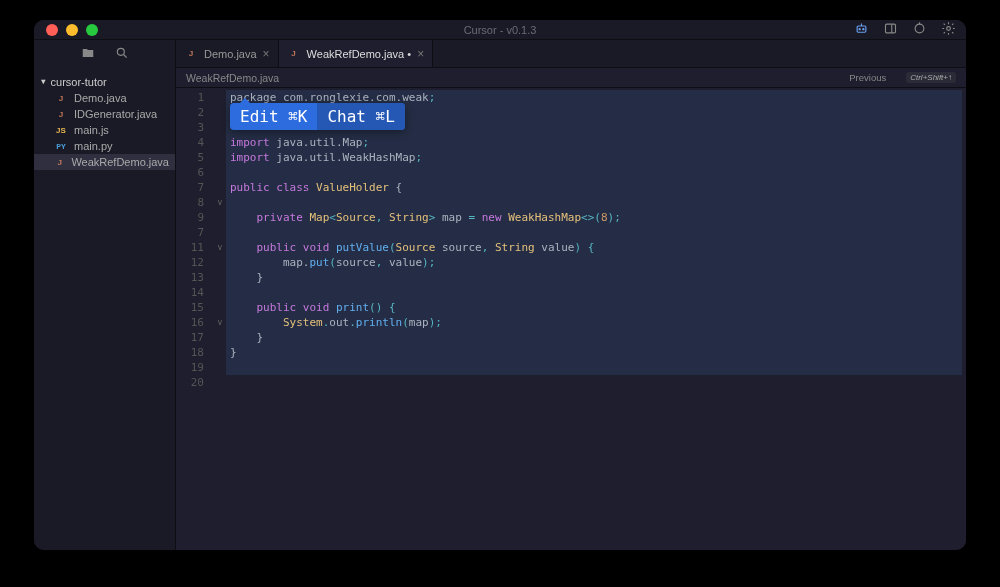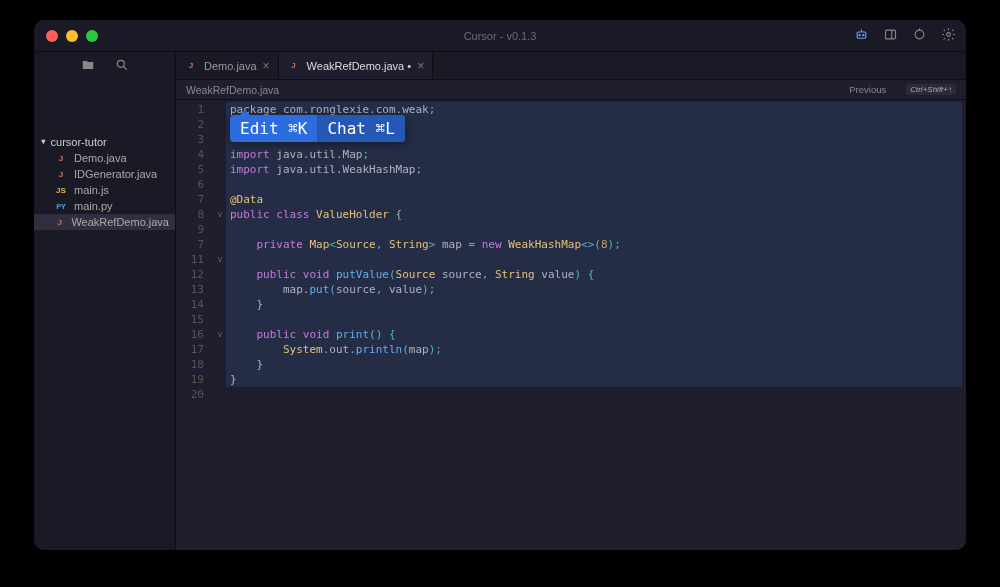--- a/index.html
+++ b/index.html
@@ -20,21 +20,21 @@
       width: 932px;
       height: 530px;
       background: #1e1e2e;
       border-radius: 10px;
       overflow: hidden;
       display: flex;
       flex-direction: column;
       box-shadow: 0 10px 40px rgba(0,0,0,0.5);
     }
     .titlebar {
-      height: 32px;
+      height: 20px;
       background: #1a1a26;
       display: flex;
       align-items: center;
       position: relative;
       border-bottom: 1px solid #0d0d14;
     }
     .traffic-lights {
       display: flex;
       gap: 8px;
       padding-left: 12px;
@@ -65,21 +65,20 @@
       flex: 1;
       display: flex;
       overflow: hidden;
     }
     .sidebar {
       width: 142px;
       background: #1a1a26;
       display: flex;
       flex-direction: column;
       border-right: 1px solid #0d0d14;
-      gap: 48px;
     }
     .sidebar-top {
       height: 28px;
       display: flex;
       align-items: center;
       justify-content: center;
       gap: 20px;
       color: #888;
     }
     .sidebar-top svg { width: 14px; height: 14px; }
@@ -394,21 +393,20 @@
           </div>
         <div class="code">
           <div class="sel"></div>
           <div class="code-lines" id="codelines">
               <div class="code-line"><span class="pkg">package </span><span class="id">com.ronglexie.com.weak</span><span class="op">;</span></div>
               <div class="code-line"><span class="op">;</span></div>
               <div class="code-line"></div>
               <div class="code-line"><span class="kw">import </span><span class="id">java.util.Map</span><span class="op">;</span></div>
               <div class="code-line"><span class="kw">import </span><span class="id">java.util.WeakHashMap</span><span class="op">;</span></div>
               <div class="code-line"></div>
-              <div class="code-line"><span class="ann">@Data</span></div>
               <div class="code-line"><span class="kw">public class </span><span class="type">ValueHolder</span><span class="id"> {</span></div>
               <div class="code-line"></div>
               <div class="code-line"><span class="id">    </span><span class="kw">private </span><span class="type">Map</span><span class="op">&lt;</span><span class="type">Source</span><span class="op">, </span><span class="type">String</span><span class="op">&gt; </span><span class="id">map</span><span class="op"> = </span><span class="kw">new </span><span class="type">WeakHashMap</span><span class="op">&lt;&gt;(</span><span class="num">8</span><span class="op">);</span></div>
               <div class="code-line"></div>
               <div class="code-line"><span class="id">    </span><span class="kw">public void </span><span class="fn">putValue</span><span class="op">(</span><span class="type">Source</span><span class="id"> source</span><span class="op">, </span><span class="type">String</span><span class="id"> value</span><span class="op">) {</span></div>
               <div class="code-line"><span class="id">        map.</span><span class="fn">put</span><span class="op">(</span><span class="id">source</span><span class="op">, </span><span class="id">value</span><span class="op">);</span></div>
               <div class="code-line"><span class="id">    }</span></div>
               <div class="code-line"></div>
               <div class="code-line"><span class="id">    </span><span class="kw">public void </span><span class="fn">print</span><span class="op">() {</span></div>
               <div class="code-line"><span class="id">        </span><span class="type">System</span><span class="op">.</span><span class="id">out</span><span class="op">.</span><span class="fn">println</span><span class="op">(</span><span class="id">map</span><span class="op">);</span></div>

